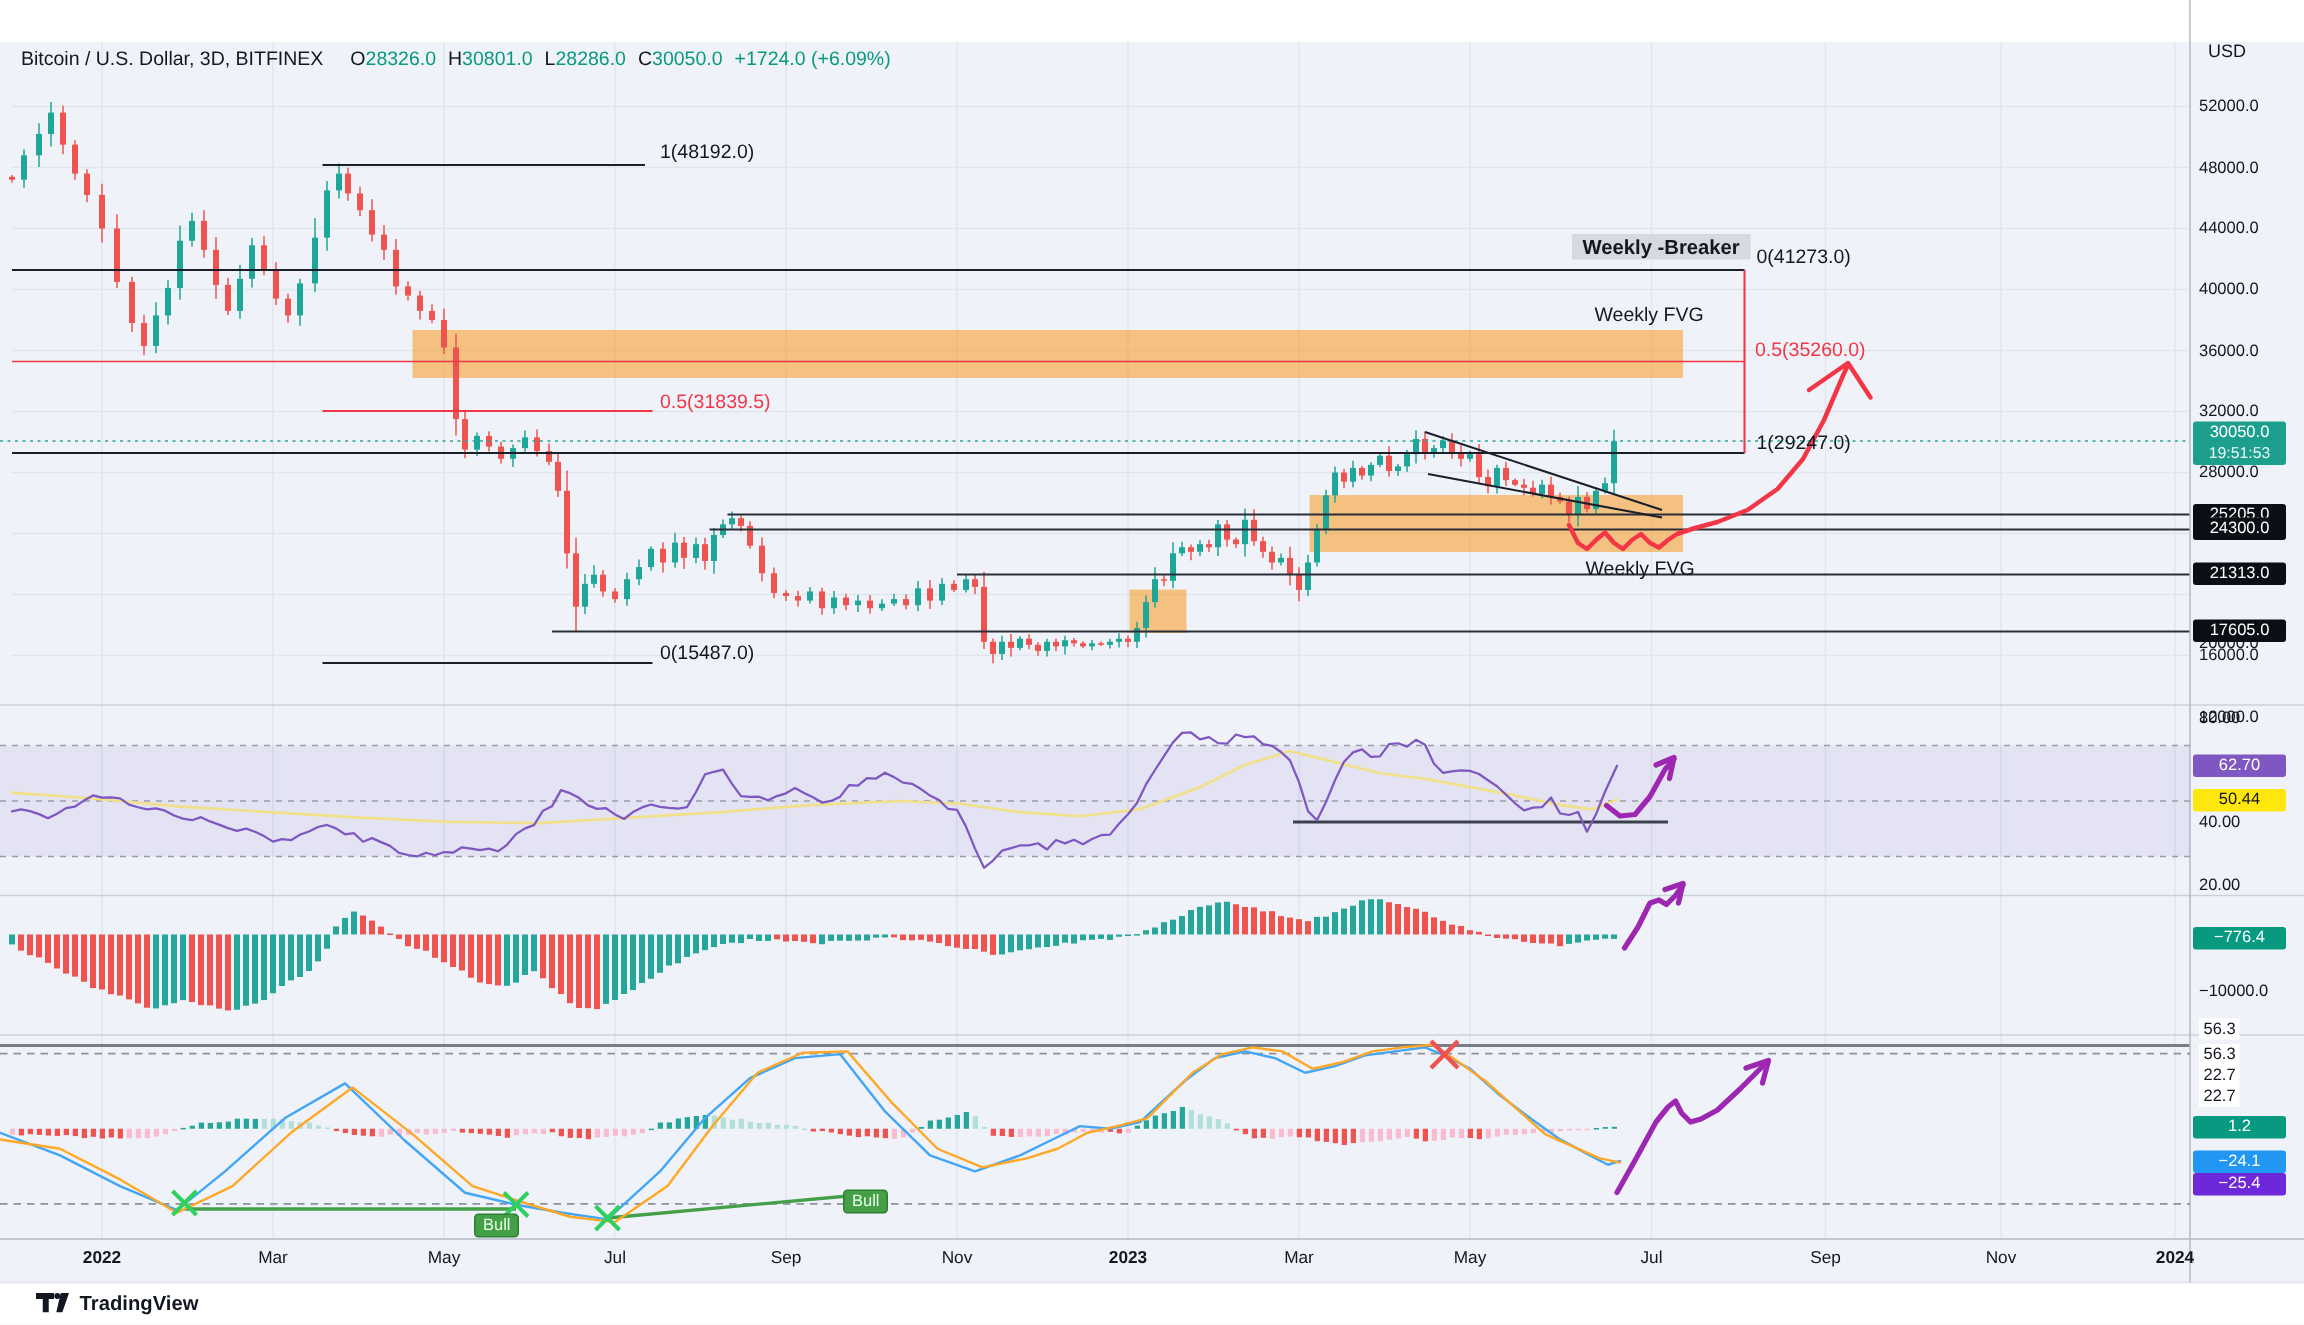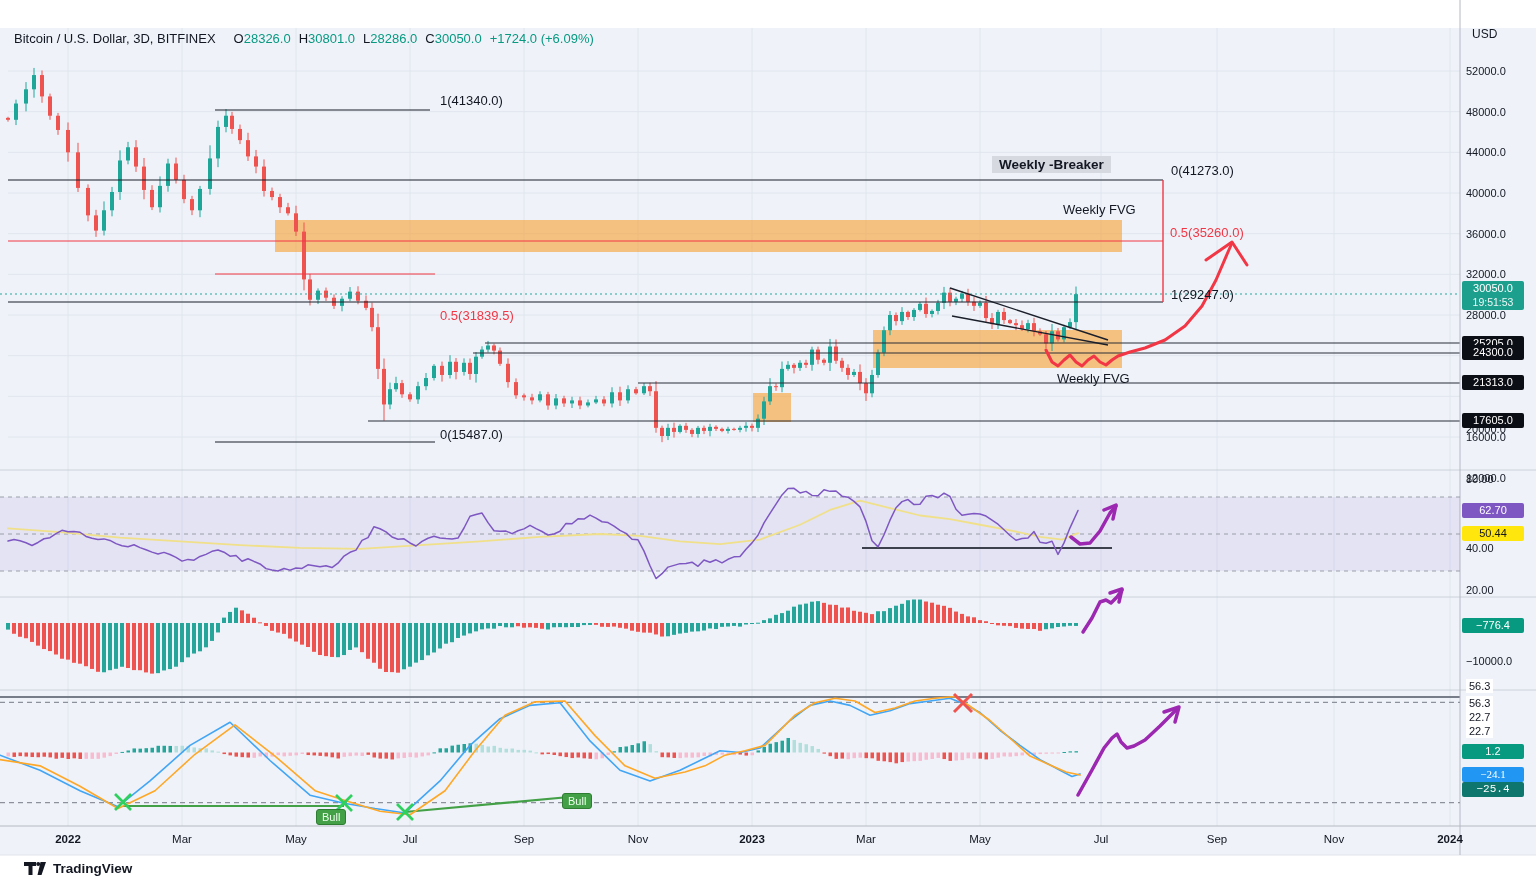--- a/index.html
+++ b/index.html
@@ -16,22 +16,22 @@
   .legend .chg{margin-left:8px;color:#089981;}
   .tick{position:absolute;left:1466px;font-size:11px;color:#131722;line-height:14px;z-index:4;}
   .chip{background:#fff;padding:0 3px;}
   .badge{position:absolute;left:1462px;width:62px;font-size:11px;color:#fff;text-align:center;
          border-radius:2px;line-height:15px;z-index:6;}
   .badge.black{background:#0c0e15;}
   .badge.green{background:#1d9f8e;}
   .badge.purple{background:#7e57c2;}
   .badge.yellow{background:#ffe70e;color:#131722;}
   .badge.teal{background:#089981;}
-  .badge.blue{background:#2196f3;font-family:Liberation Serif, serif;}
-  .badge.orange{background:#0f766e;font-family:Liberation Mono, monospace;}
+  .badge.blue{background:#2196f3;}
+  .badge.orange{background:#6d28d9;}
   .badge .sub{display:block;font-size:10.5px;opacity:.92;line-height:12px;padding-bottom:2px;}
   .curr{position:absolute;left:1472px;top:27px;font-size:12px;color:#131722;z-index:4;}
   .ann{position:absolute;font-size:13px;color:#131722;white-space:nowrap;z-index:5;}
   .ann.red{color:#f23645;}
   .wb{background:#d6d9e0;font-weight:bold;font-size:13.5px;padding:1px 7px;}
   .bull{position:absolute;background:#43a047;color:#eaffea;font-size:11px;padding:1px 5px;
         border-radius:3px;z-index:6;border:1px solid #2e7d32;}
   .tlab{position:absolute;top:833px;transform:translateX(-50%);font-size:11.5px;color:#131722;z-index:4;}
   .tlab.b{font-weight:bold;}
   .bottomstrip{position:absolute;left:0;top:856px;width:1536px;height:27px;background:#fff;}
@@ -790,27 +790,27 @@
       <polyline points="1206,260 1232,242 1247,265" fill="none" stroke="#f23645" stroke-width="3" stroke-linejoin="round" stroke-linecap="round"></polyline>
     </svg>
 
 
   <div class="legend">
     <span class="lt">Bitcoin / U.S. Dollar, 3D, BITFINEX</span><span class="lk">O</span><span class="lv">28326.0</span><span class="lk">H</span><span class="lv">30801.0</span><span class="lk">L</span><span class="lv">28286.0</span><span class="lk">C</span><span class="lv">30050.0</span><span class="chg">+1724.0 (+6.09%)</span>
   </div>
 
   <div class="curr">USD</div>
 
-  <div class="ann wb" style="left:992px;top:156px;">Weekly -Breaker</div>
+  <div class="ann wb" style="left:1048px;top:156px;">Weekly -Breaker</div>
   <div class="ann" style="left:1063px;top:202px;">Weekly FVG</div>
   <div class="ann" style="left:1057px;top:371px;">Weekly FVG</div>
-  <div class="ann" style="left:440px;top:93px;">1(41340.0)</div>
+  <div class="ann" style="left:440px;top:93px;">1(48192.0)</div>
   <div class="ann" style="left:1171px;top:163px;">0(41273.0)</div>
   <div class="ann red" style="left:1170px;top:225px;">0.5(35260.0)</div>
-  <div class="ann red" style="left:440px;top:260px;margin-top:48px;">0.5(31839.5)</div>
+  <div class="ann red" style="left:440px;top:260px;">0.5(31839.5)</div>
   <div class="ann" style="left:1171px;top:287px;">1(29247.0)</div>
   <div class="ann" style="left:440px;top:427px;">0(15487.0)</div>
   <div class="bull" id="bull1" style="left: 316px; top: 809px;">Bull</div>
   <div class="bull" id="bull2" style="left: 562px; top: 793px;">Bull</div>
 
   <div id="ps">
       <div class="tick" style="top:64px;">52000.0</div>
       <div class="tick" style="top:104.6668px;">48000.0</div>
       <div class="tick" style="top:145.3336px;">44000.0</div>
       <div class="tick" style="top:186.0004px;">40000.0</div>

